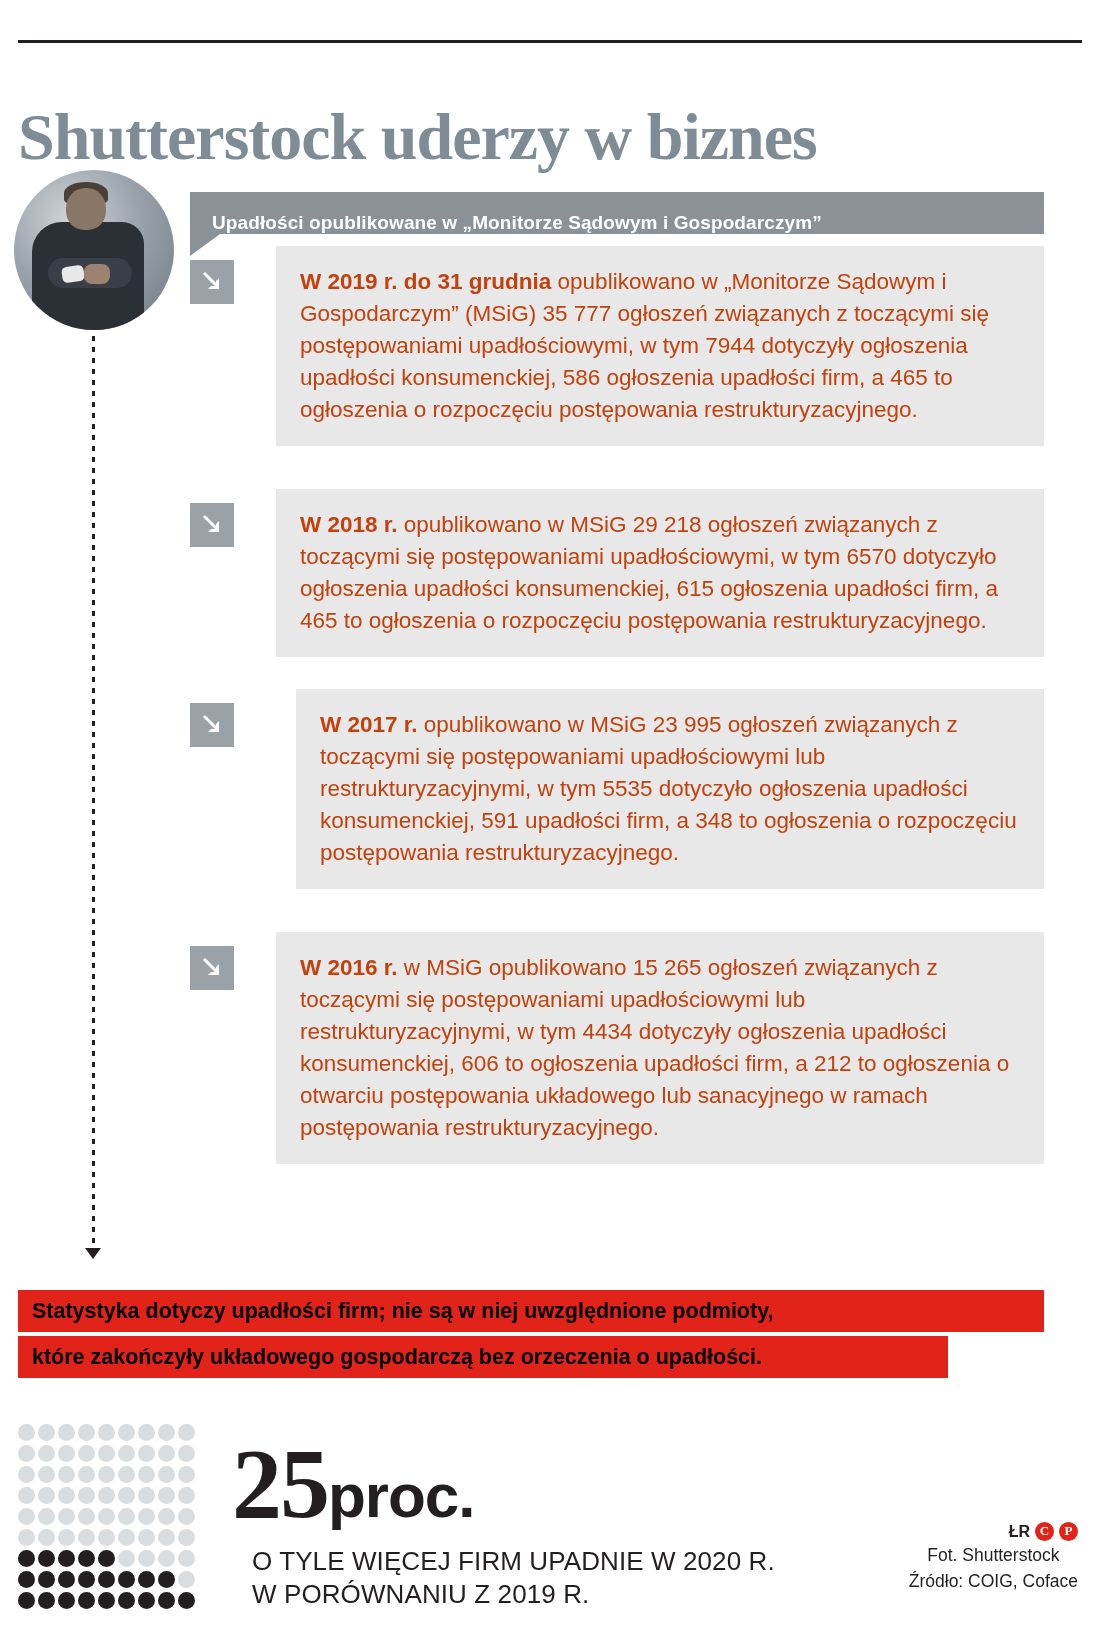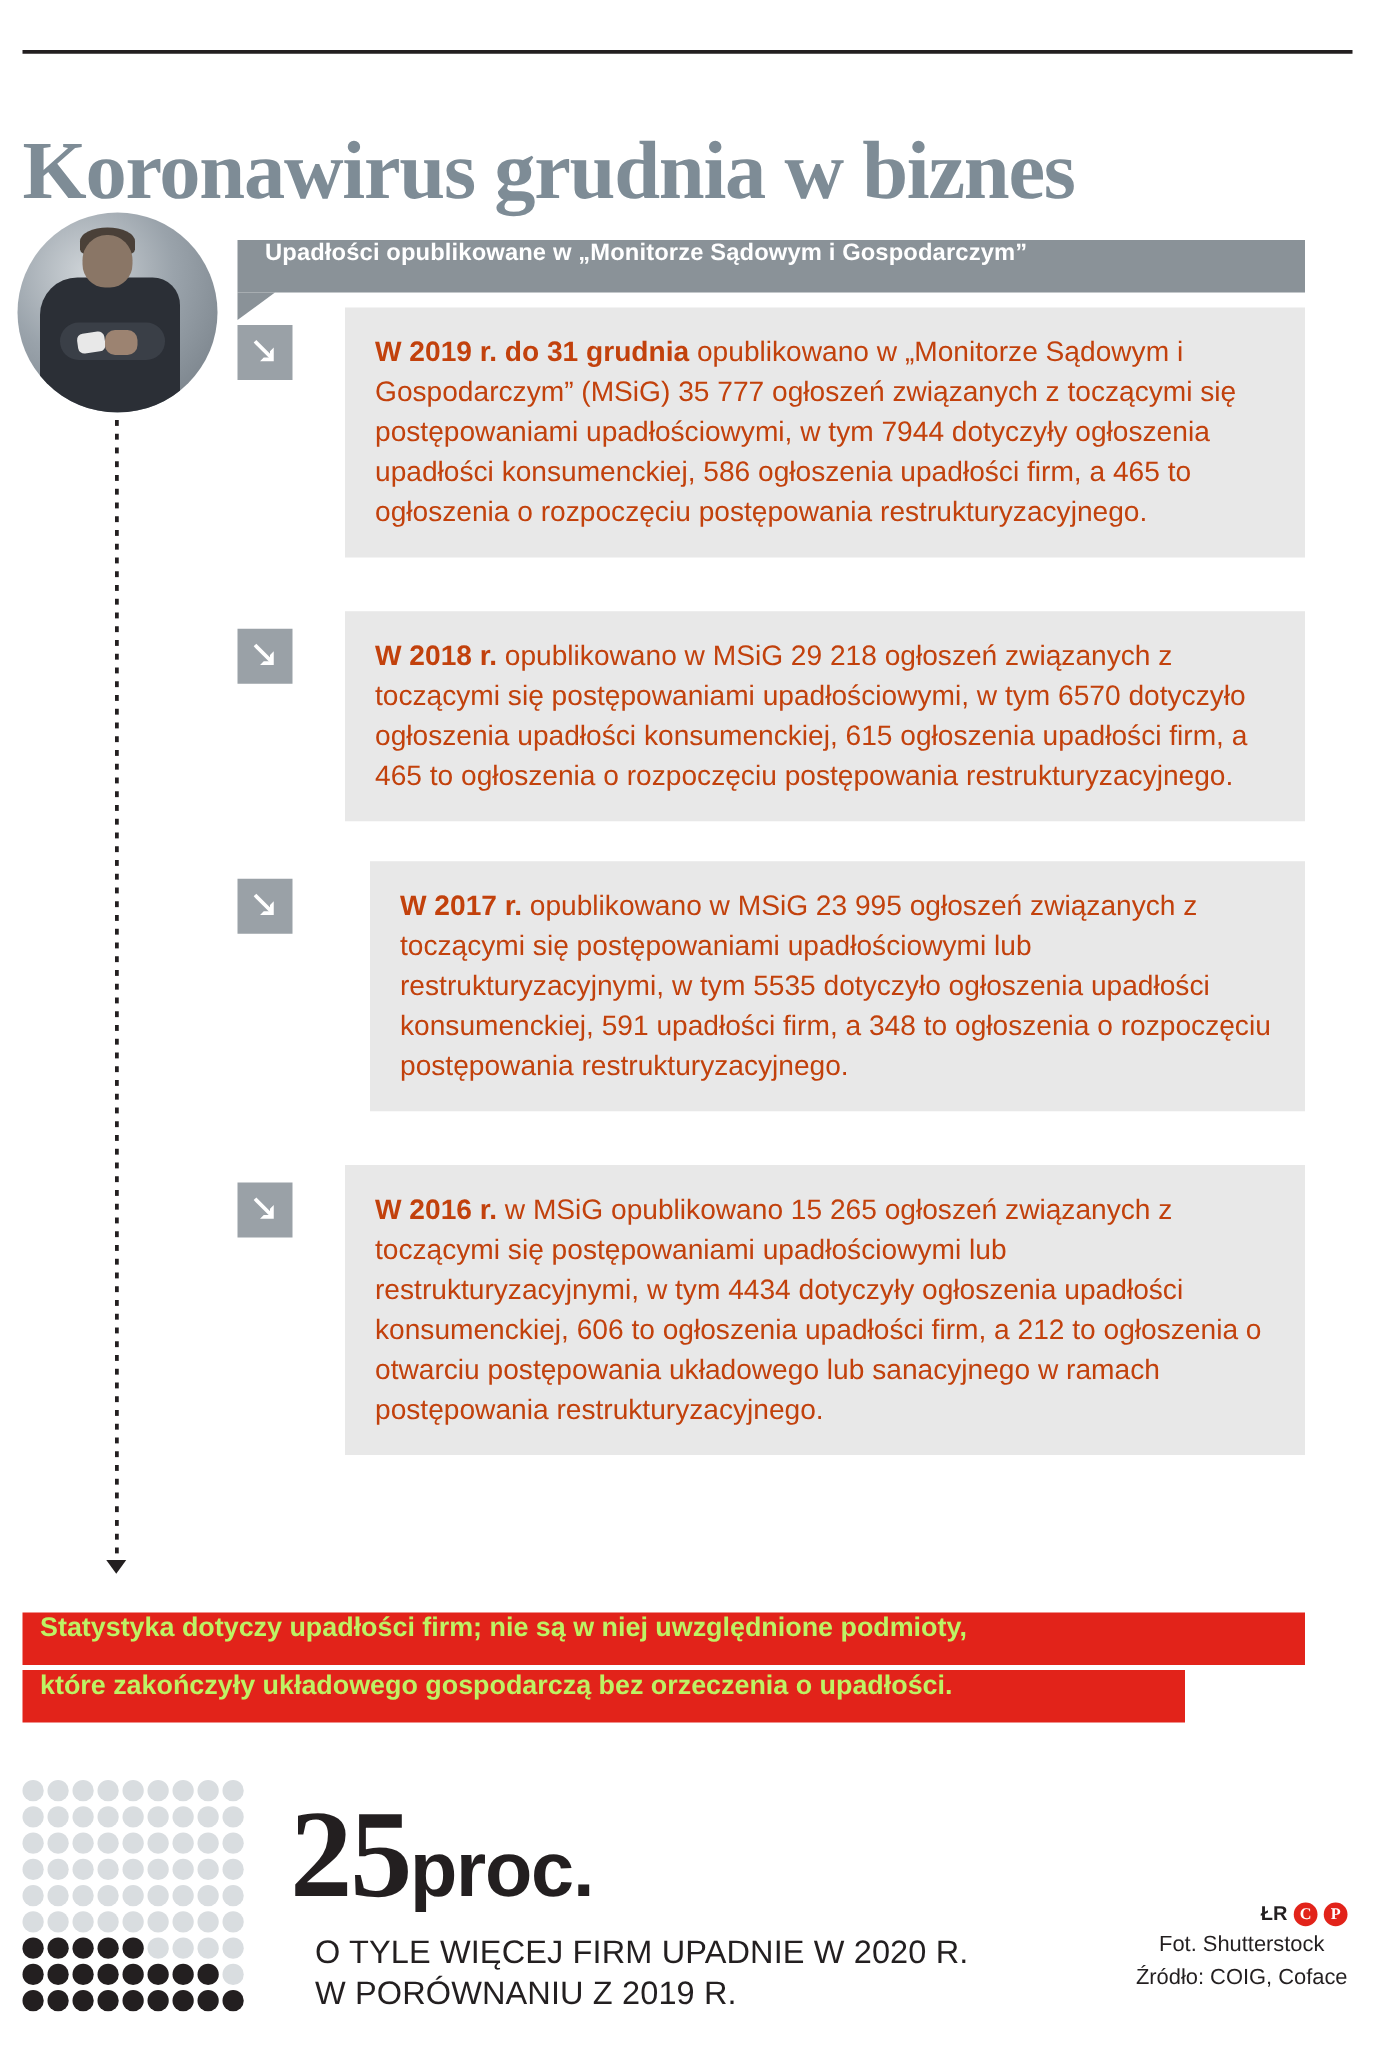--- a/index.html
+++ b/index.html
@@ -133,21 +133,21 @@
 
   
   .bar-header {
     position: absolute;
     left: 190px;
     top: 192px;
     width: 854px;
     height: 42px;
     background: #8a9298;
     display: flex;
-    align-items: flex-start;
+    align-items: flex-end;
   }
   .bar-header span {
     color: #ffffff;
     font-size: 19px;
     font-weight: bold;
     padding-left: 22px;
     letter-spacing: 0.1px;
   }
   .bar-notch {
     position: absolute;
@@ -194,25 +194,25 @@
   .entry .body b {
     font-weight: bold;
   }
 
   
   .redbar {
     position: absolute;
     left: 18px;
     width: 1026px;
     background: #e2231a;
-    color: #bef264;
+    color: #000000;
     font-weight: bold;
     font-size: 21.5px;
     display: flex;
-    align-items: flex-start;
+    align-items: center;
     padding-left: 14px;
     box-sizing: border-box;
   }
   .redbar.one { top: 1290px; height: 42px; }
   .redbar.two { top: 1336px; height: 42px; width: 930px; }
 
   
   .dots {
     position: absolute;
     left: 18px;
@@ -288,21 +288,21 @@
     font-family: "Liberation Serif", serif;
   }
 </style>
 </head>
 <body>
 
 <div class="page">
 
   <div class="top-rule"></div>
 
-  <h1 class="headline">Koronawirus grudnia w biznes</h1>
+  <h1 class="headline">Shutterstock uderzy w biznes</h1>
 
   <div class="photo">
     <div class="man-body"></div>
     <div class="man-hair"></div>
     <div class="man-head"></div>
     <div class="man-arm"></div>
     <div class="man-cuff"></div>
     <div class="man-hand"></div>
   </div>
 

